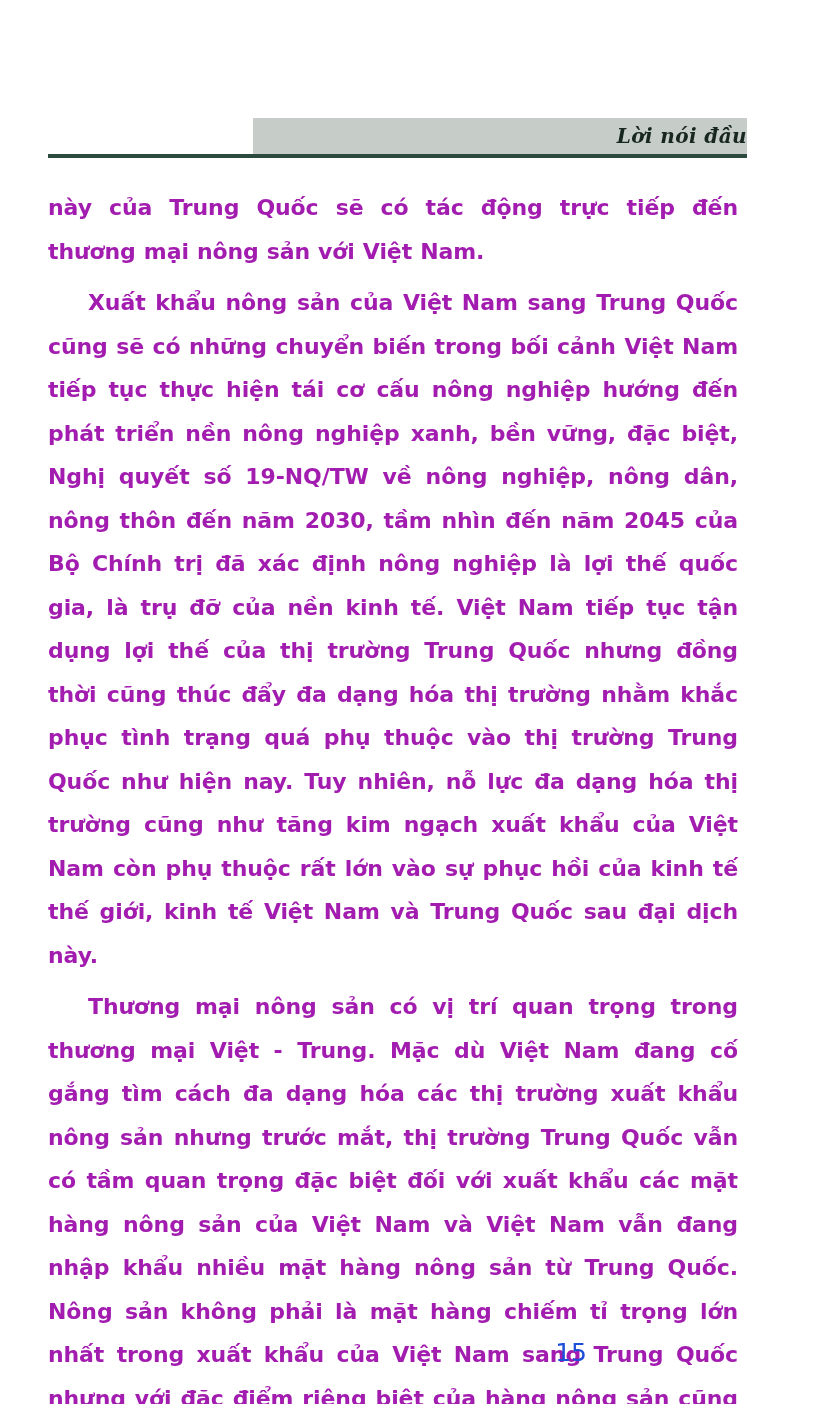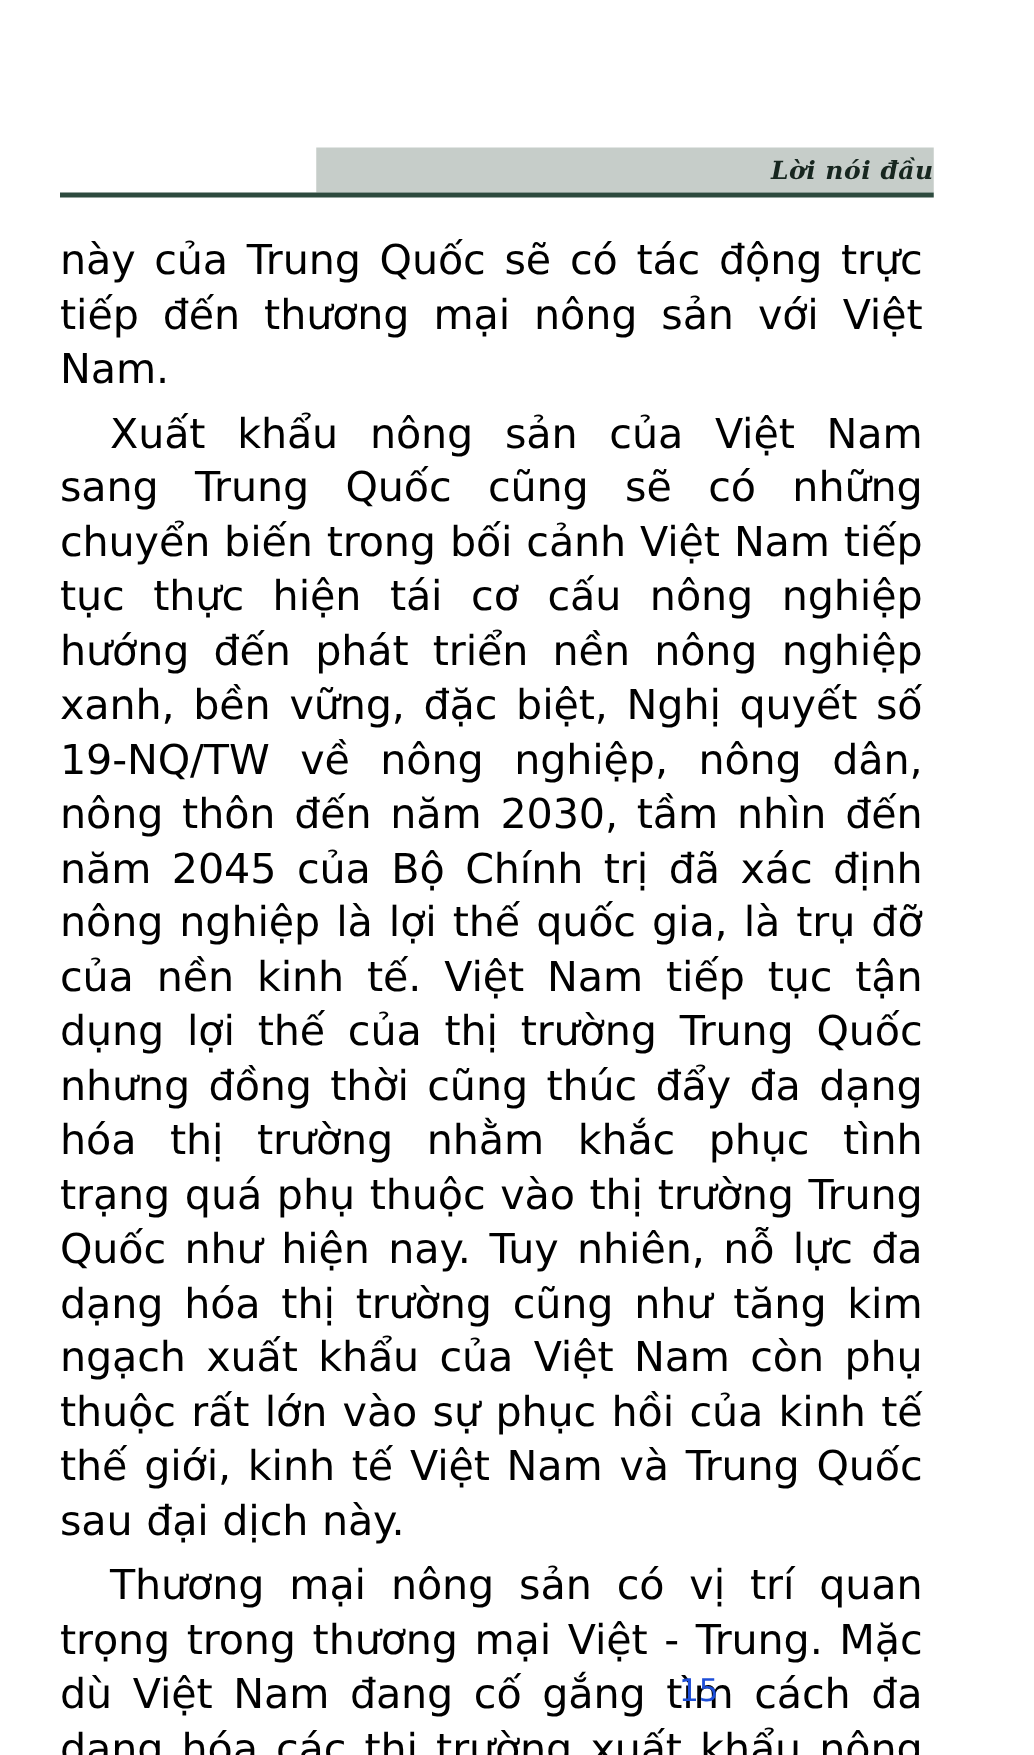--- a/index.html
+++ b/index.html
@@ -12,20 +12,21 @@
     background: #ffffff;
     font-family: "DejaVu Sans", sans-serif;
     color: #1a1a1a;
     overflow: hidden;
   }
   .page {
     position: relative;
     width: 665px;
     height: 1404px;
     background: #ffffff;
+    padding-left: 12px;
   }
 
   
   .header-area {
     position: absolute;
     left: 0;
     top: 118px;
     width: 827px;
     height: 50px;
   }
@@ -62,27 +63,28 @@
   
   .content {
     position: absolute;
     left: 48px;
     top: 186px;
     width: 690px;
   }
   .para {
     margin: 0 0 2px 0;
     font-family: "DejaVu Sans", sans-serif;
-    font-size: 33px;
+    font-size: 22px;
     line-height: 43.5px;
-    color: #000000;
+    color: #a21caf;
     text-align: justify;
     text-justify: inter-word;
     letter-spacing: -0.1px;
     word-spacing: 0.5px;
+    font-weight: bold;
   }
   .para.indent {
     text-indent: 40px;
   }
   .para.gap {
     margin-top: 8px;
   }
 
   
   .folio {

